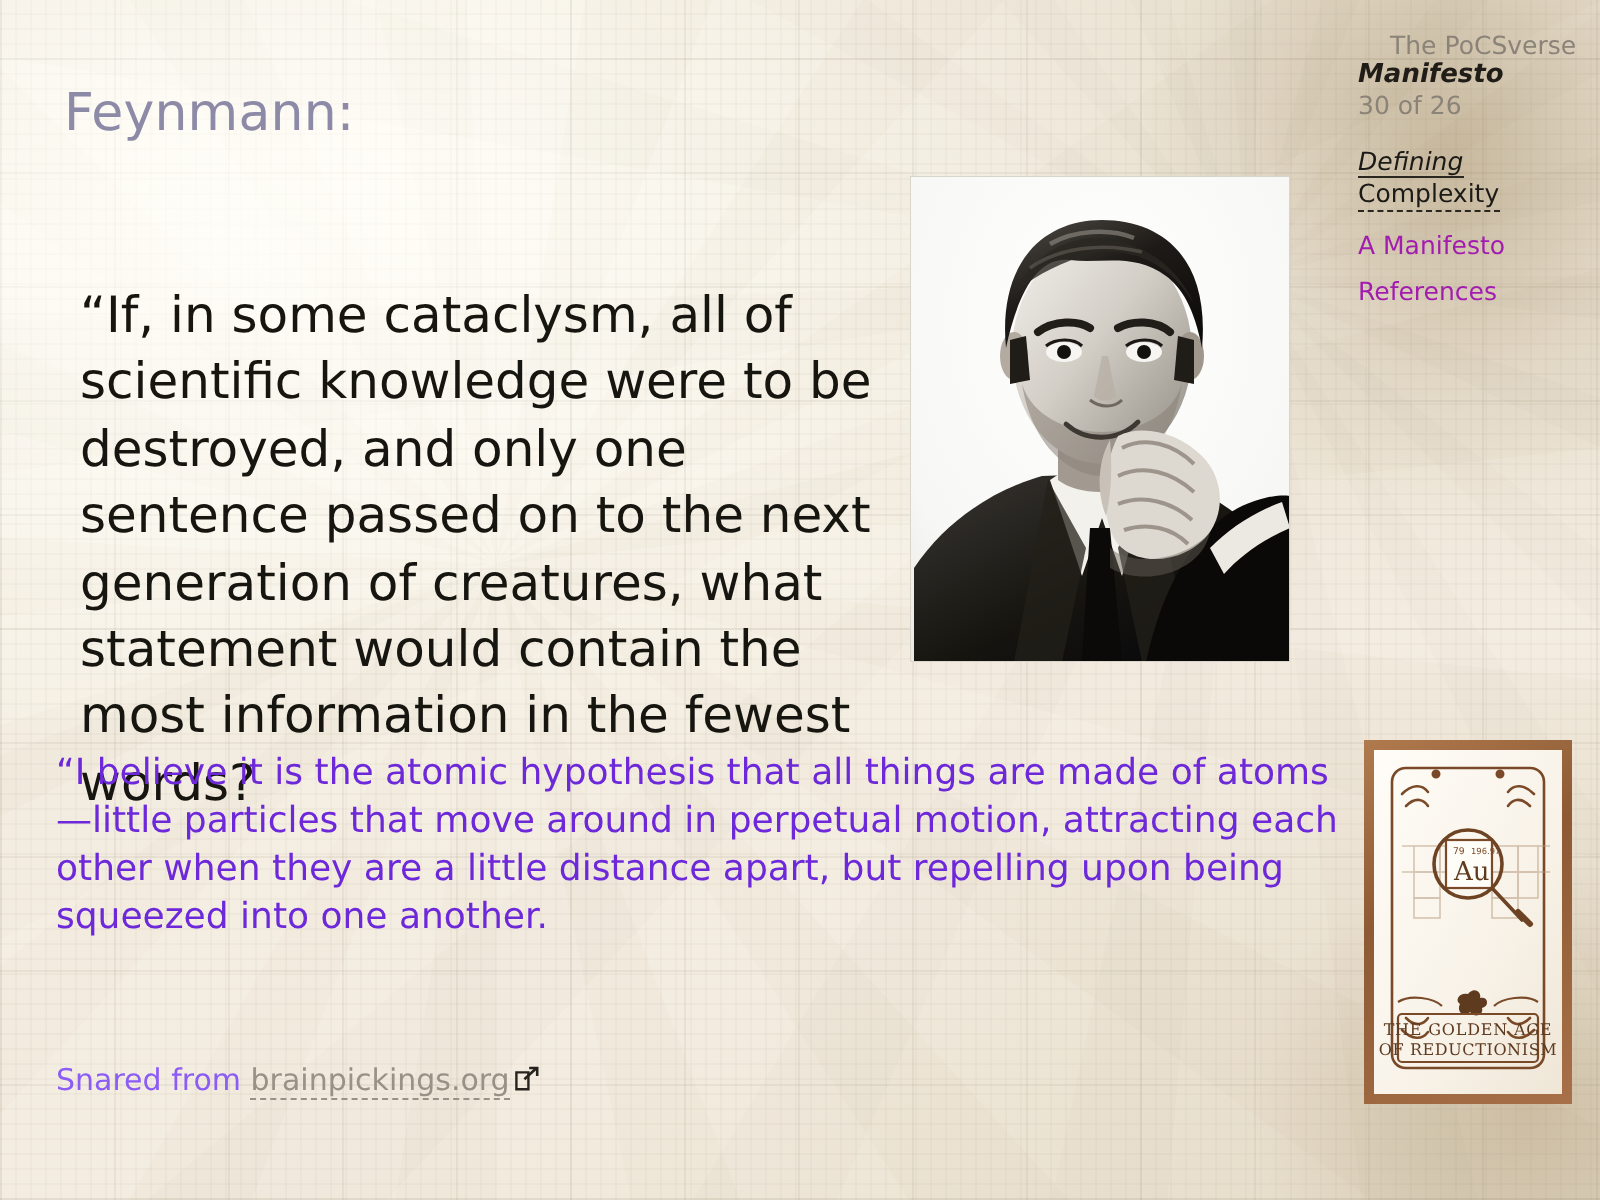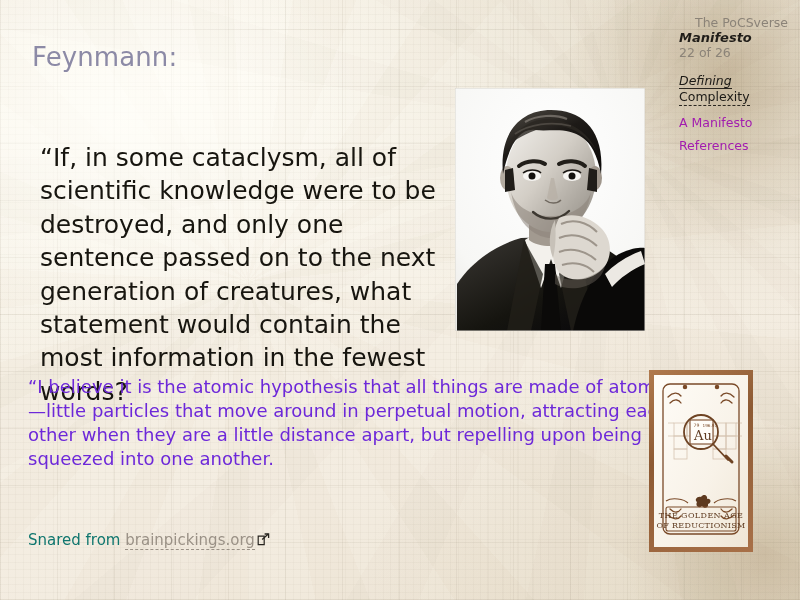--- a/index.html
+++ b/index.html
@@ -157,37 +157,37 @@
 
   
   .credit {
     position: absolute;
     left: 28px;
     top: 531px;
     font-size: 15px;
     color: #1d1a15;
     white-space: nowrap;
   }
-  .credit .lbl { color: #0f766e; }
+  .credit .lbl { color: #8b5cf6; }
   .credit .lnk {
     color: #9a9186;
     border-bottom: 1.4px dashed #9a9186;
   }
   .credit .extlink {
     display: inline-block;
     position: relative;
     width: 13px; height: 13px;
     vertical-align: -1px;
     margin-left: 2px;
   }
 
   
   .goldcard {
     position: absolute;
-    left: 649px;
+    left: 682px;
     top: 370px;
     width: 104px;
     height: 182px;
     background: linear-gradient(150deg, #b07a4e 0%, #8d5a33 40%, #a87048 100%);
     padding: 5px;
     box-sizing: border-box;
   }
   .goldcard-inner {
     width: 100%;
     height: 100%;
@@ -205,21 +205,21 @@
   <div class="paper-base"></div>
   <div class="paper-grid"></div>
   <div class="paper-noise"></div>
   <div class="paper-light-left"></div>
   <div class="paper-smudge-tr"></div>
   <div class="paper-smudge-br"></div>
 
   <div class="nav">
     <span class="nav-line nav-deck">The PoCSverse</span>
     <span class="nav-line nav-title">Manifesto</span>
-    <span class="nav-line nav-count">22 of 26</span>
+    <span class="nav-line nav-count">30 of 26</span>
 
     <div class="nav-sections">
       <div class="nav-item current">
         <span class="l1">Defining</span><br>
         <span class="l2">Complexity</span>
       </div>
       <div class="nav-item dim">
         <span>A Manifesto</span>
       </div>
       <div class="nav-item dim">

